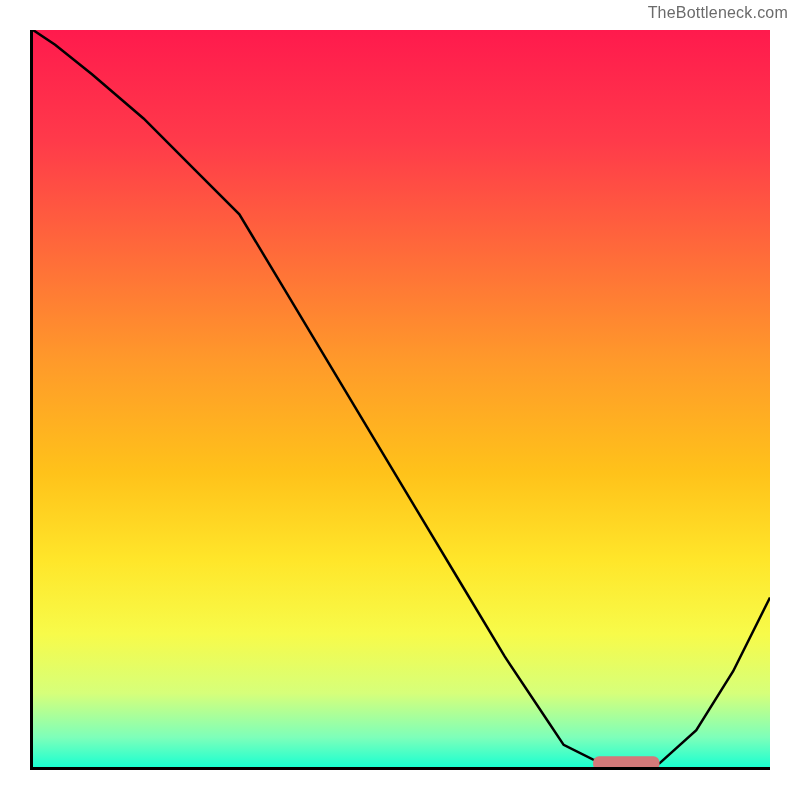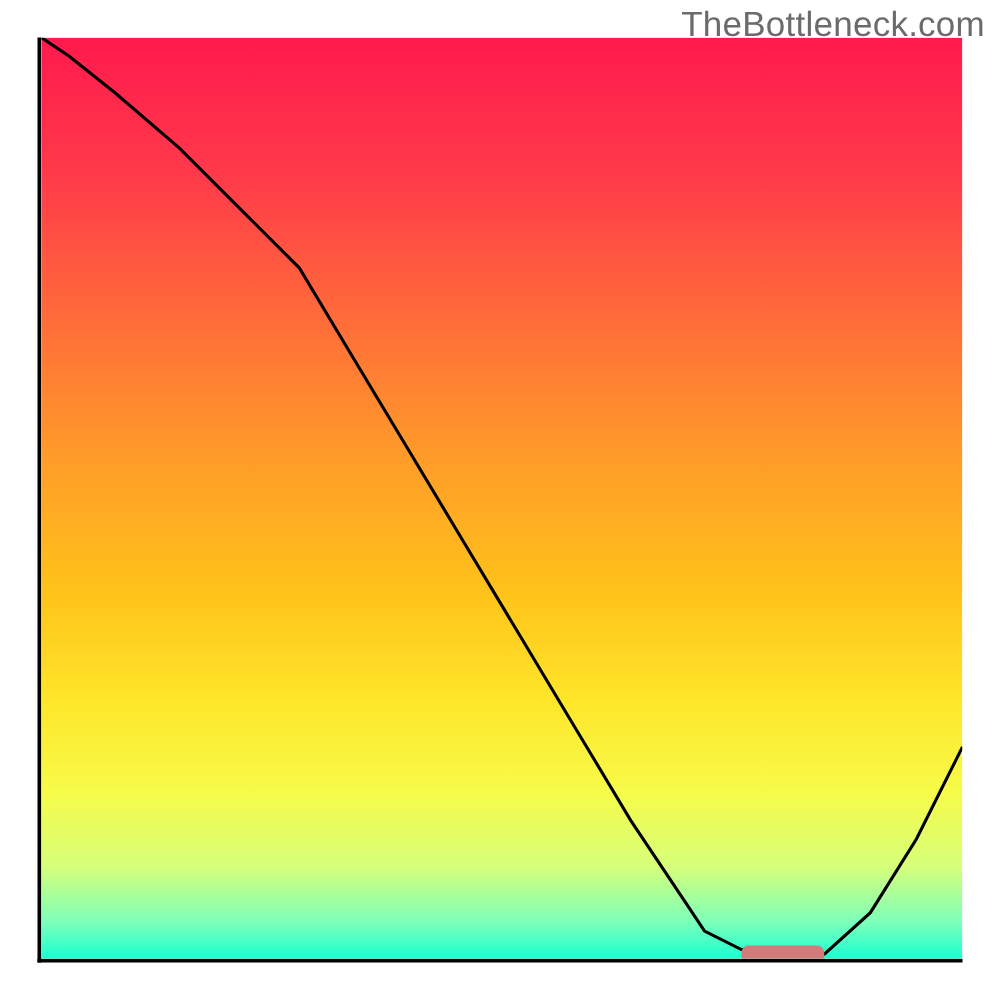--- a/index.html
+++ b/index.html
@@ -8,21 +8,21 @@
     height: 800px;
     background: #ffffff;
     font-family: Arial, Helvetica, sans-serif;
     position: relative;
     overflow: hidden;
   }
   .watermark {
     position: absolute;
     top: 4px;
     right: 12px;
-    font-size: 28px;
+    font-size: 16px;
     color: #6b6b6b;
     font-weight: 500;
     letter-spacing: 0.2px;
   }
   .plot-frame {
     position: absolute;
     left: 30px;
     top: 30px;
     width: 740px;
     height: 740px;

